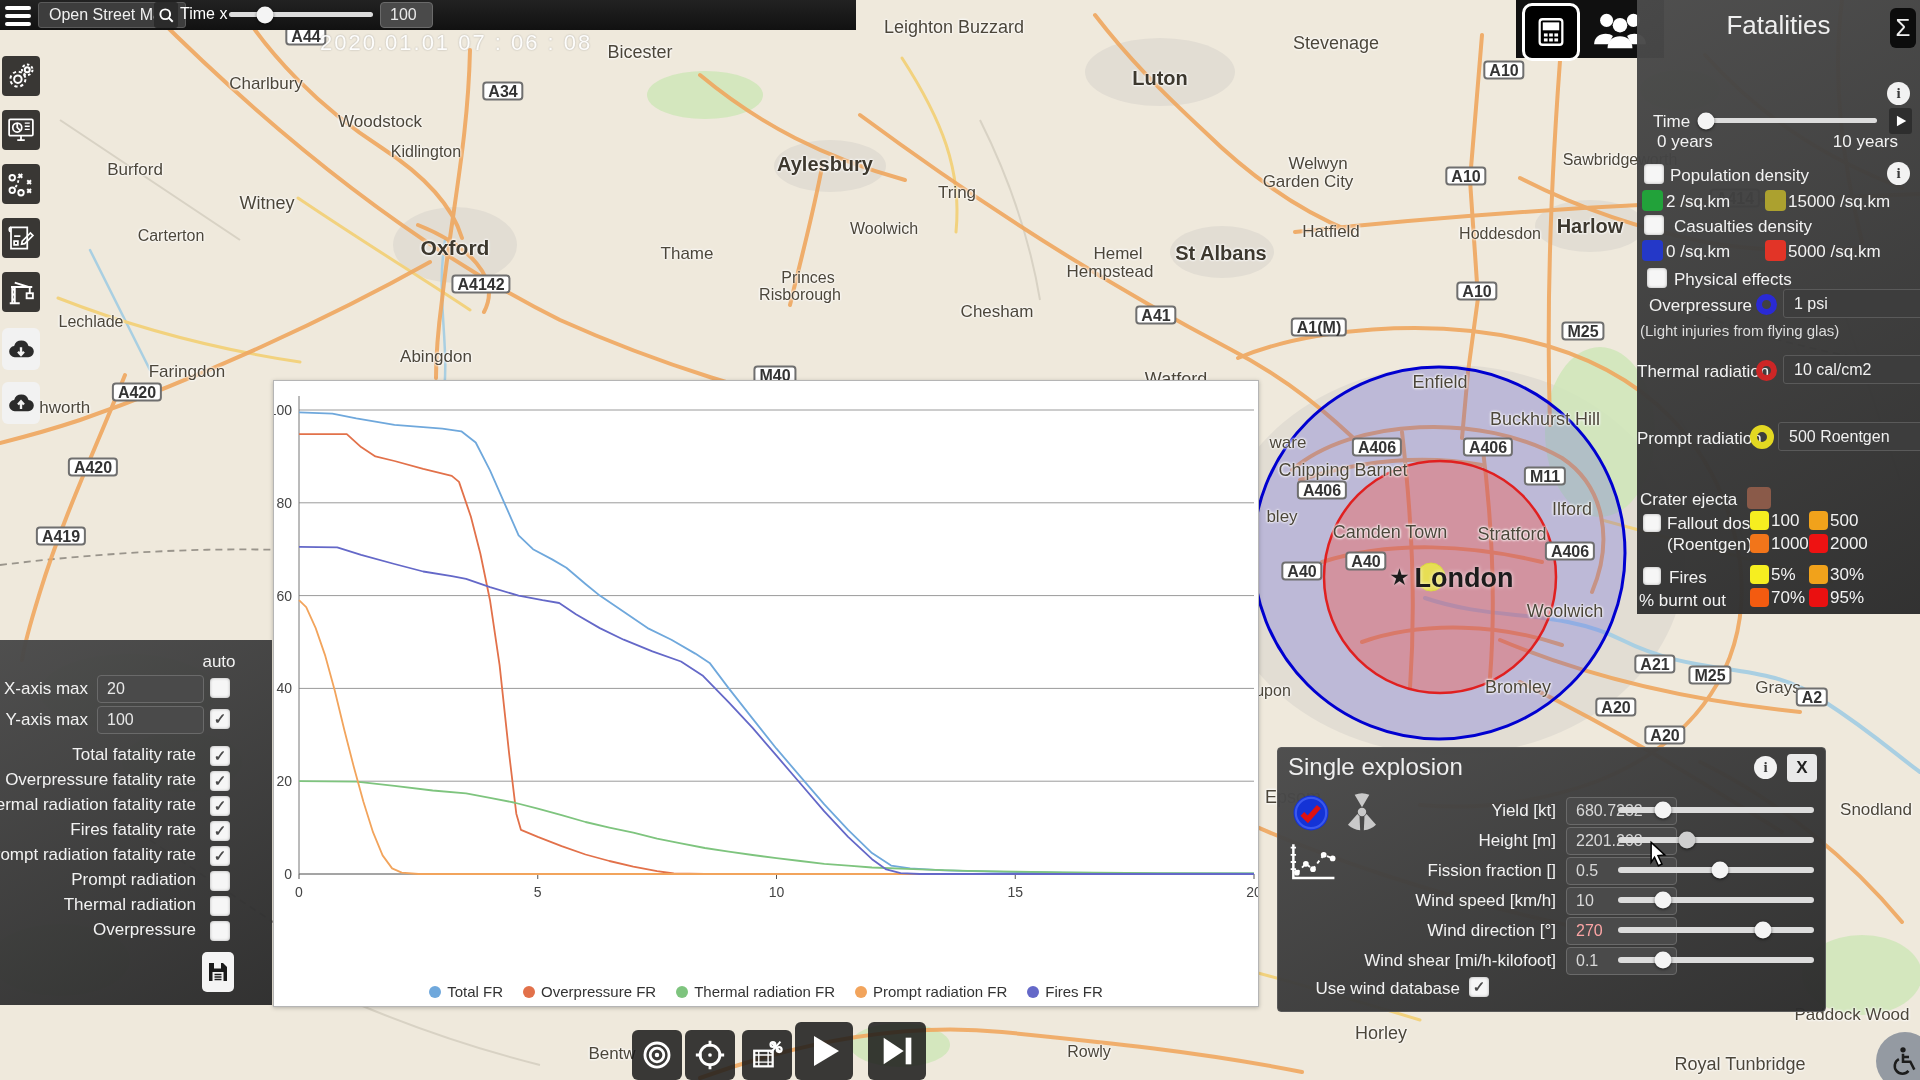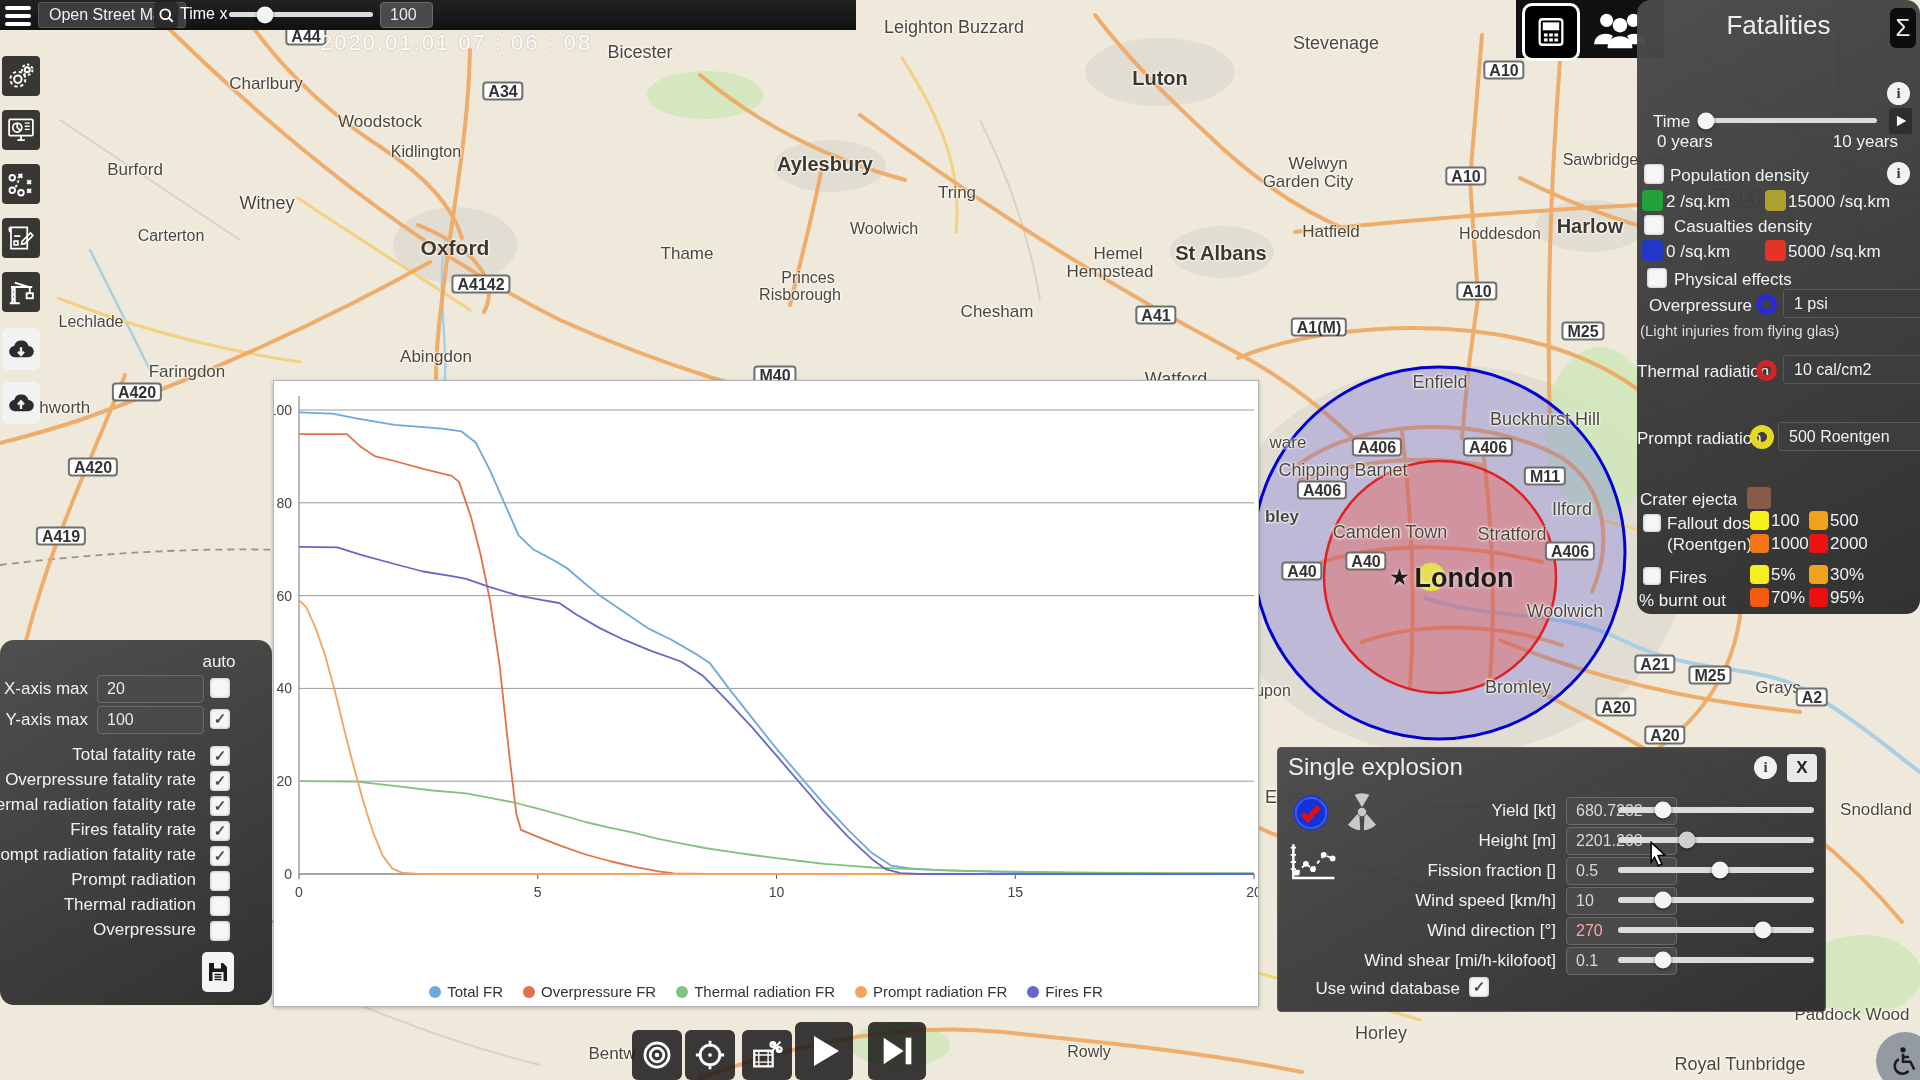--- a/index.html
+++ b/index.html
@@ -26,21 +26,21 @@
   .track{background:#dcdcdc;border-radius:3px;position:absolute;}
   .thumb{width:17px;height:17px;border-radius:50%;background:#f4f4f4;position:absolute;top:50%;
     transform:translate(-50%,-50%);box-shadow:0 1px 3px rgba(0,0,0,.6);}
   .inp{background:#4a4a4a;border:1px solid #6a6a6a;border-radius:4px;color:#e8e8e8;position:absolute;
     display:flex;align-items:center;padding-left:9px;font-size:16px;}
   
   .side-btn{position:absolute;left:2px;width:38px;height:40px;background:rgba(5,5,5,.78);border-radius:4px;
     display:flex;align-items:center;justify-content:center;}
   .side-btn.light{background:#f2f2f2;border-radius:6px;height:42px;}
   
-  .panel{position:absolute;background:linear-gradient(150deg,rgba(74,74,74,.97),rgba(44,44,44,.97));color:#efefef;border-radius:14px;}
+  .panel{position:absolute;background:linear-gradient(150deg,rgba(74,74,74,.97),rgba(44,44,44,.97));color:#efefef;}
   .cb{width:20px;height:20px;background:#f6f6f6;border-radius:4px;box-shadow:inset 0 0 3px #aaa;
     display:flex;align-items:center;justify-content:center;font-size:15px;font-weight:bold;color:#4a4a4a;position:absolute;}
   .swatch{position:absolute;width:21px;height:21px;border-radius:4px;}
   .ring{position:absolute;border-radius:50%;}
   .p-label{position:absolute;font-size:17px;color:#f2f2f2;white-space:nowrap;}
   .p-desc{position:absolute;font-size:15px;color:#dcdcdc;line-height:1.15;}
   .r-align{text-align:right;}
   
   .cp-label{position:absolute;white-space:nowrap;font-size:17px;color:#f2f2f2;}
   
@@ -183,21 +183,21 @@
       <div class="map-label" style="left: 91px; top: 322px; font-size: 16px;">Lechlade</div>
       <div class="map-label" style="left: 436px; top: 357px; font-size: 17px;">Abingdon</div>
       <div class="map-label" style="left: 187px; top: 372px; font-size: 17px;">Faringdon</div>
       <div class="map-label" style="left: 60px; top: 408px; font-size: 17px;">ghworth</div>
       <div class="map-label" style="left: 1176px; top: 379px; font-size: 18px;">Watford</div>
       <div class="map-label" style="left: 1440px; top: 382px; font-size: 18px;">Enfield</div>
       <div class="map-label" style="left: 1343px; top: 432px; font-size: 18px; margin-top: 38px;">Chipping Barnet</div>
       <div class="map-label" style="left: 1545px; top: 419px; font-size: 18px;">Buckhurst Hill</div>
       <div class="map-label" style="left: 1288px; top: 443px; font-size: 17px;">ware</div>
       <div class="map-label" style="left: 1572px; top: 509px; font-size: 18px;">Ilford</div>
-      <div class="map-label" style="left: 1282px; top: 517px; font-size: 17px; font-weight: bold;">bley</div>
+      <div class="map-label" style="left: 1282px; top: 517px; font-size: 17px;">bley</div>
       <div class="map-label" style="left: 1390px; top: 532px; font-size: 18px;">Camden Town</div>
       <div class="map-label" style="left: 1512px; top: 534px; font-size: 18px;">Stratford</div>
       <div class="map-label" style="left: 1565px; top: 611px; font-size: 18px;">Woolwich</div>
       <div class="map-label" style="left: 1778px; top: 640px; font-size: 17px; margin-top: 48px;">Grays</div>
       <div class="map-label" style="left: 1518px; top: 687px; font-size: 18px;">Bromley</div>
       <div class="map-label" style="left: 1273px; top: 691px; font-size: 16px;">upon</div>
       <div class="map-label" style="left: 1293px; top: 797px; font-size: 18px;">Epsom</div>
       <div class="map-label" style="left: 1876px; top: 810px; font-size: 17px;">Snodland</div>
       <div class="map-label" style="left: 1381px; top: 1033px; font-size: 18px;">Horley</div>
       <div class="map-label" style="left: 1089px; top: 1052px; font-size: 16px;">Rowly</div>

